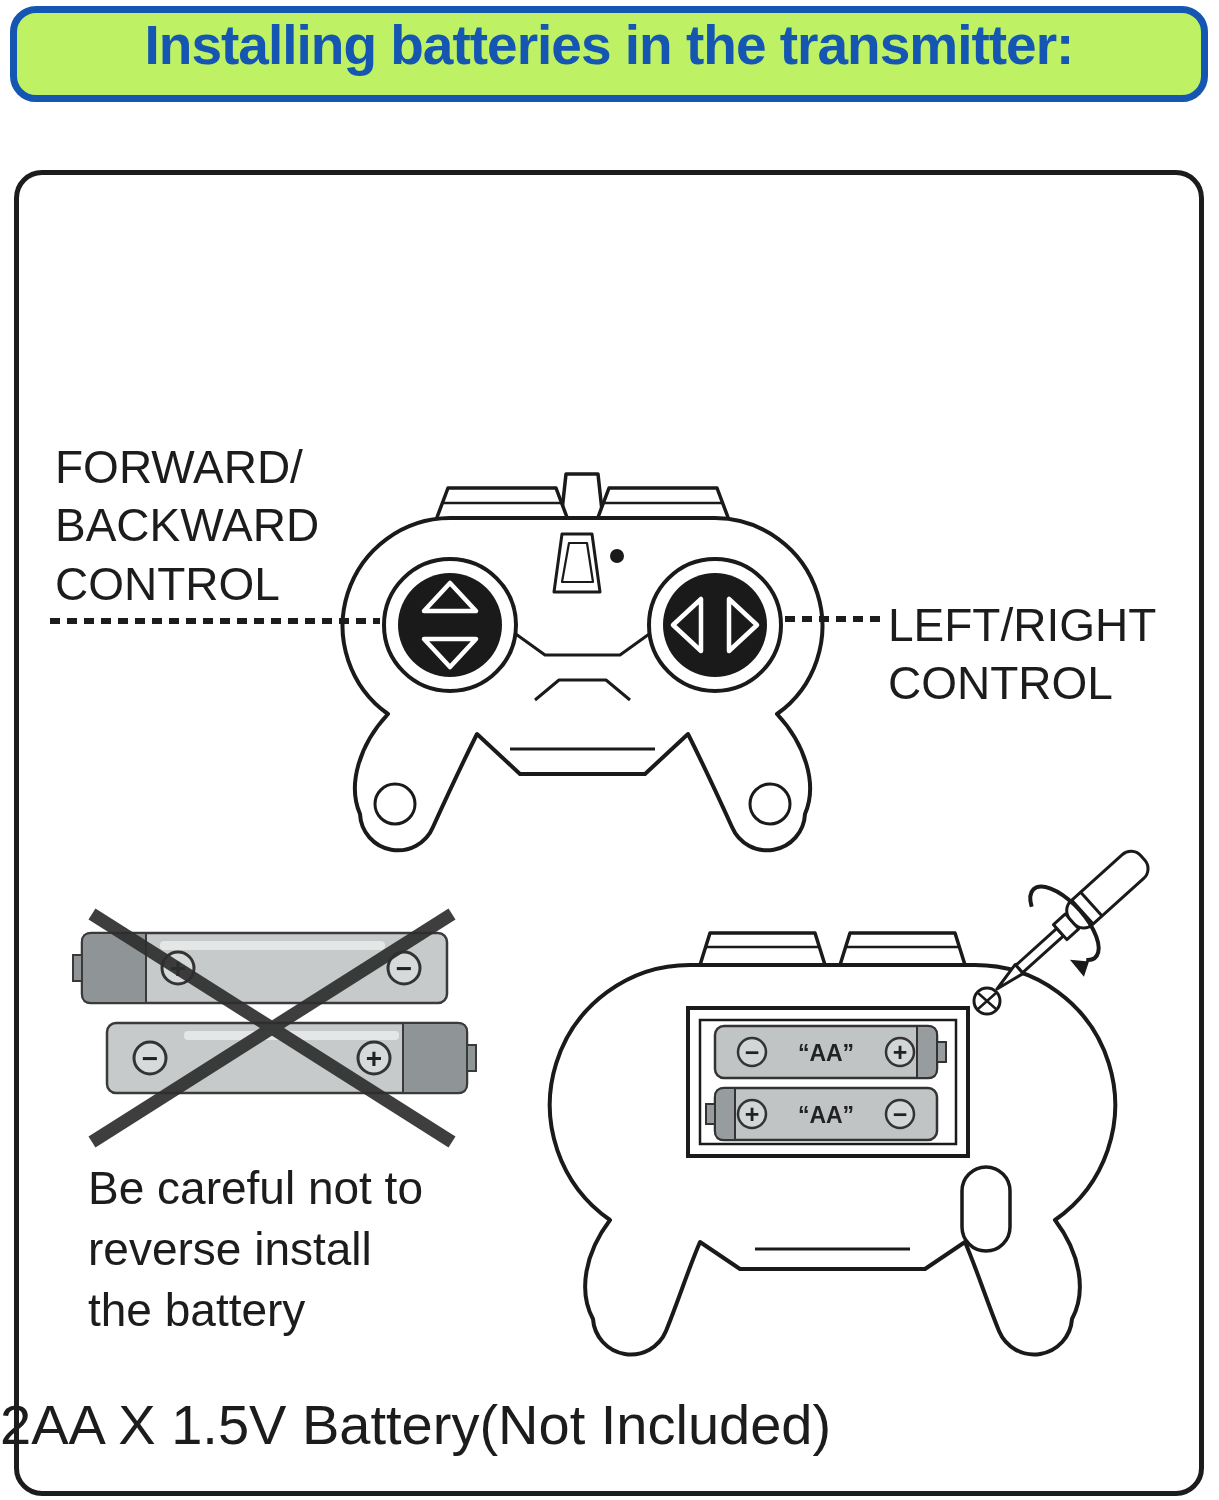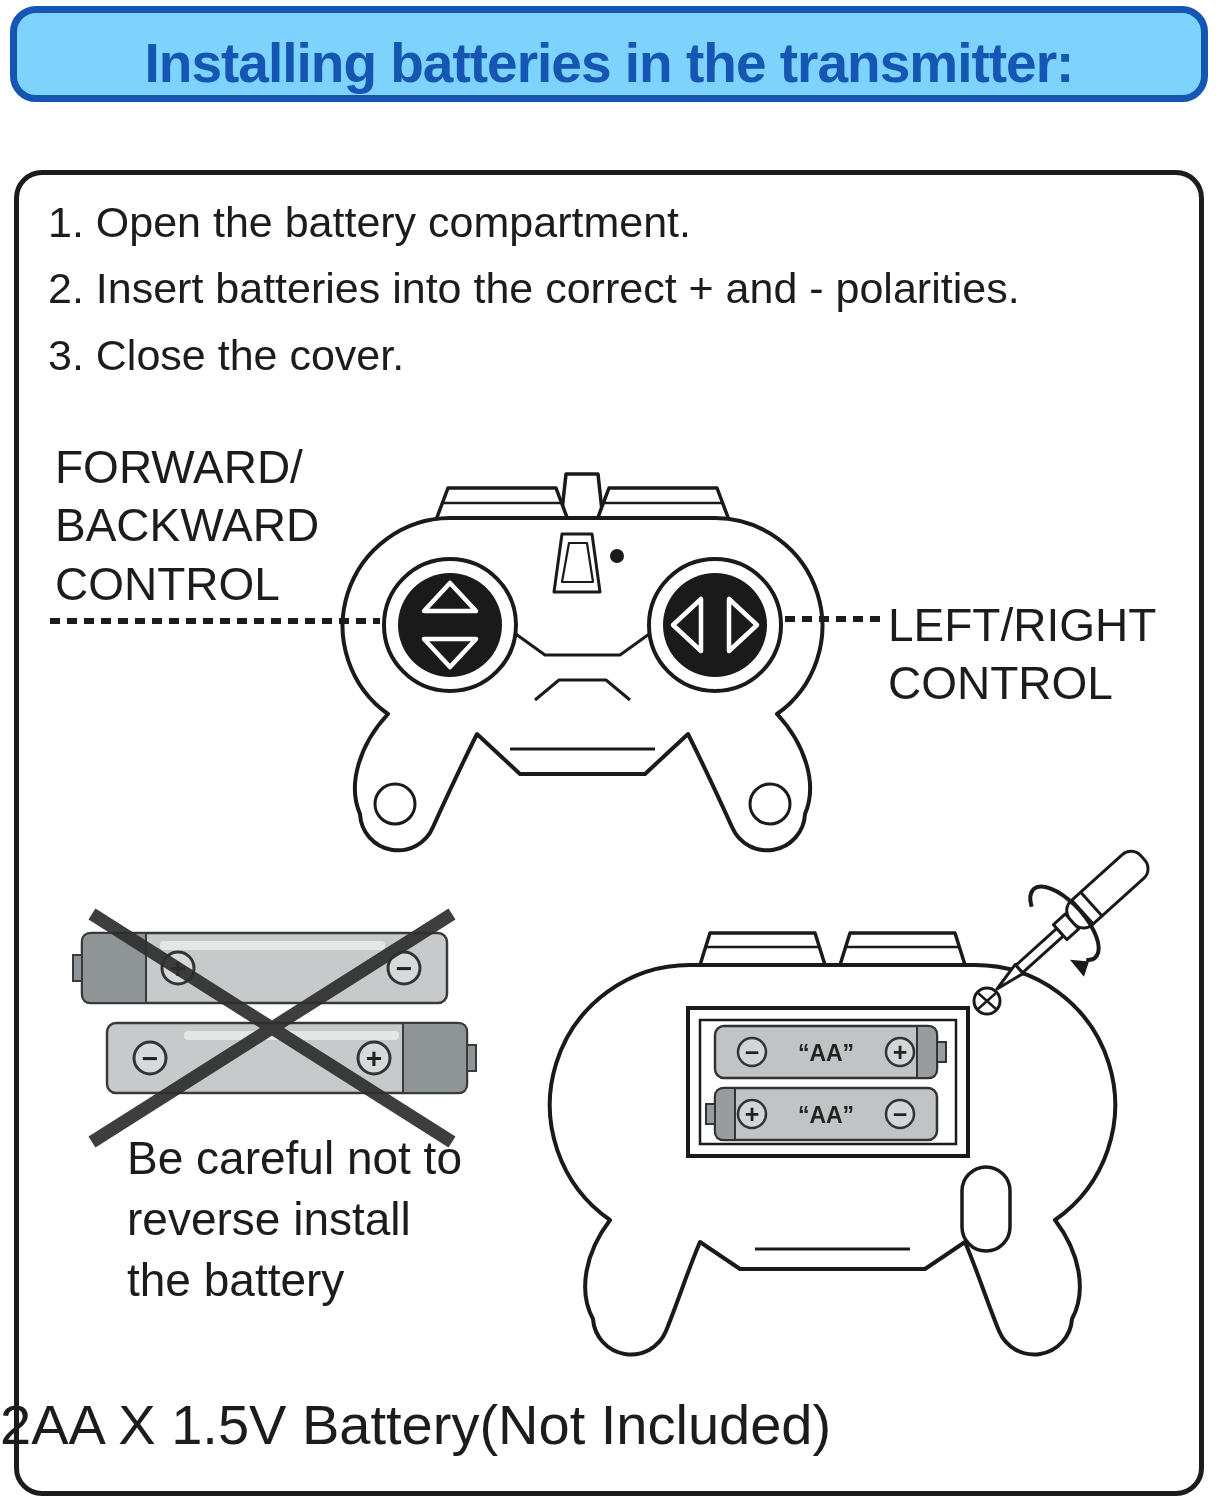--- a/index.html
+++ b/index.html
@@ -3,21 +3,21 @@
 <meta charset="utf-8">
 <style>
   html,body { margin:0; padding:0; background:#fff; }
   .page {
     position:relative; width:1219px; height:1500px; background:#ffffff;
     font-family:"Liberation Sans", sans-serif; color:var(--ink,#1c1c1c); overflow:hidden;
   }
   .title-box {
     position:absolute; left:10px; top:6px; width:1184px; height:82px;
     border:7px solid var(--title-blue,#1456b2); border-radius:26px;
-    display:flex; align-items:flex-end; justify-content:center; background:#7dd3fc;
+    display:flex; align-items:flex-start; justify-content:center; background:#bef264;
   }
   .title-box .t {
     color:var(--title-blue,#1456b2); font-size:55px; font-weight:bold; letter-spacing:-1px; white-space:nowrap;
   }
   .main-box {
     position:absolute; left:14px; top:170px; width:1180px; height:1316px;
     border:5px solid var(--ink,#1c1c1c); border-radius:28px; background:#fff;
   }
   .steps {
     position:absolute; left:48px; top:198px; width:1140px;
@@ -37,25 +37,20 @@
 <body>
 
 <div class="page">
 
   <div class="title-box">
     <span class="t">Installing batteries in the transmitter:</span>
   </div>
 
   <div class="main-box"></div>
 
-  <div class="steps">
-    <div>1. Open the battery compartment.</div>
-    <div>2. Insert batteries into the correct + and - polarities.</div>
-    <div>3. Close the cover.</div>
-  </div>
 
   <div class="label" style="left:55px; top:438px;">FORWARD/
 BACKWARD
 CONTROL</div>
 
   <div class="label" style="left:888px; top:596px;">LEFT/RIGHT
 CONTROL</div>
 
   <svg class="fig" style="left:300px; top:462px;" width="565" height="424" viewBox="0 0 565 424">
     <g stroke="#1a1a1a" fill="#ffffff" stroke-width="3.5" stroke-linejoin="round">
@@ -115,21 +110,21 @@
       <text x="78" y="160" font-size="28" text-anchor="middle">−</text>
       <circle cx="302" cy="150" r="16" fill="#d7dada" stroke="#333" stroke-width="3"></circle>
       <text x="302" y="160" font-size="28" text-anchor="middle">+</text>
     </g>
     <g stroke="#2e2e2e" stroke-width="13" opacity="0.92">
       <line x1="20" y1="6" x2="380" y2="234"></line>
       <line x1="380" y1="6" x2="20" y2="234"></line>
     </g>
   </svg>
 
-  <div class="caution" style="left:88px; top:1128px;margin-left:39px;">Be careful not to
+  <div class="caution" style="left:88px; top:1158px;">Be careful not to
 reverse install
 the battery</div>
 
   <svg class="fig" style="left:515px; top:805px;" width="650" height="560" viewBox="0 0 650 560">
     <g stroke="#1a1a1a" fill="#ffffff" stroke-width="3.5" stroke-linejoin="round">
       <polygon points="195,128 300,128 310,160 185,160"></polygon>
       <line x1="190" y1="142" x2="305" y2="142" stroke-width="2.5"></line>
       <polygon points="335,128 440,128 450,160 325,160"></polygon>
       <line x1="330" y1="142" x2="445" y2="142" stroke-width="2.5"></line>
     </g>

